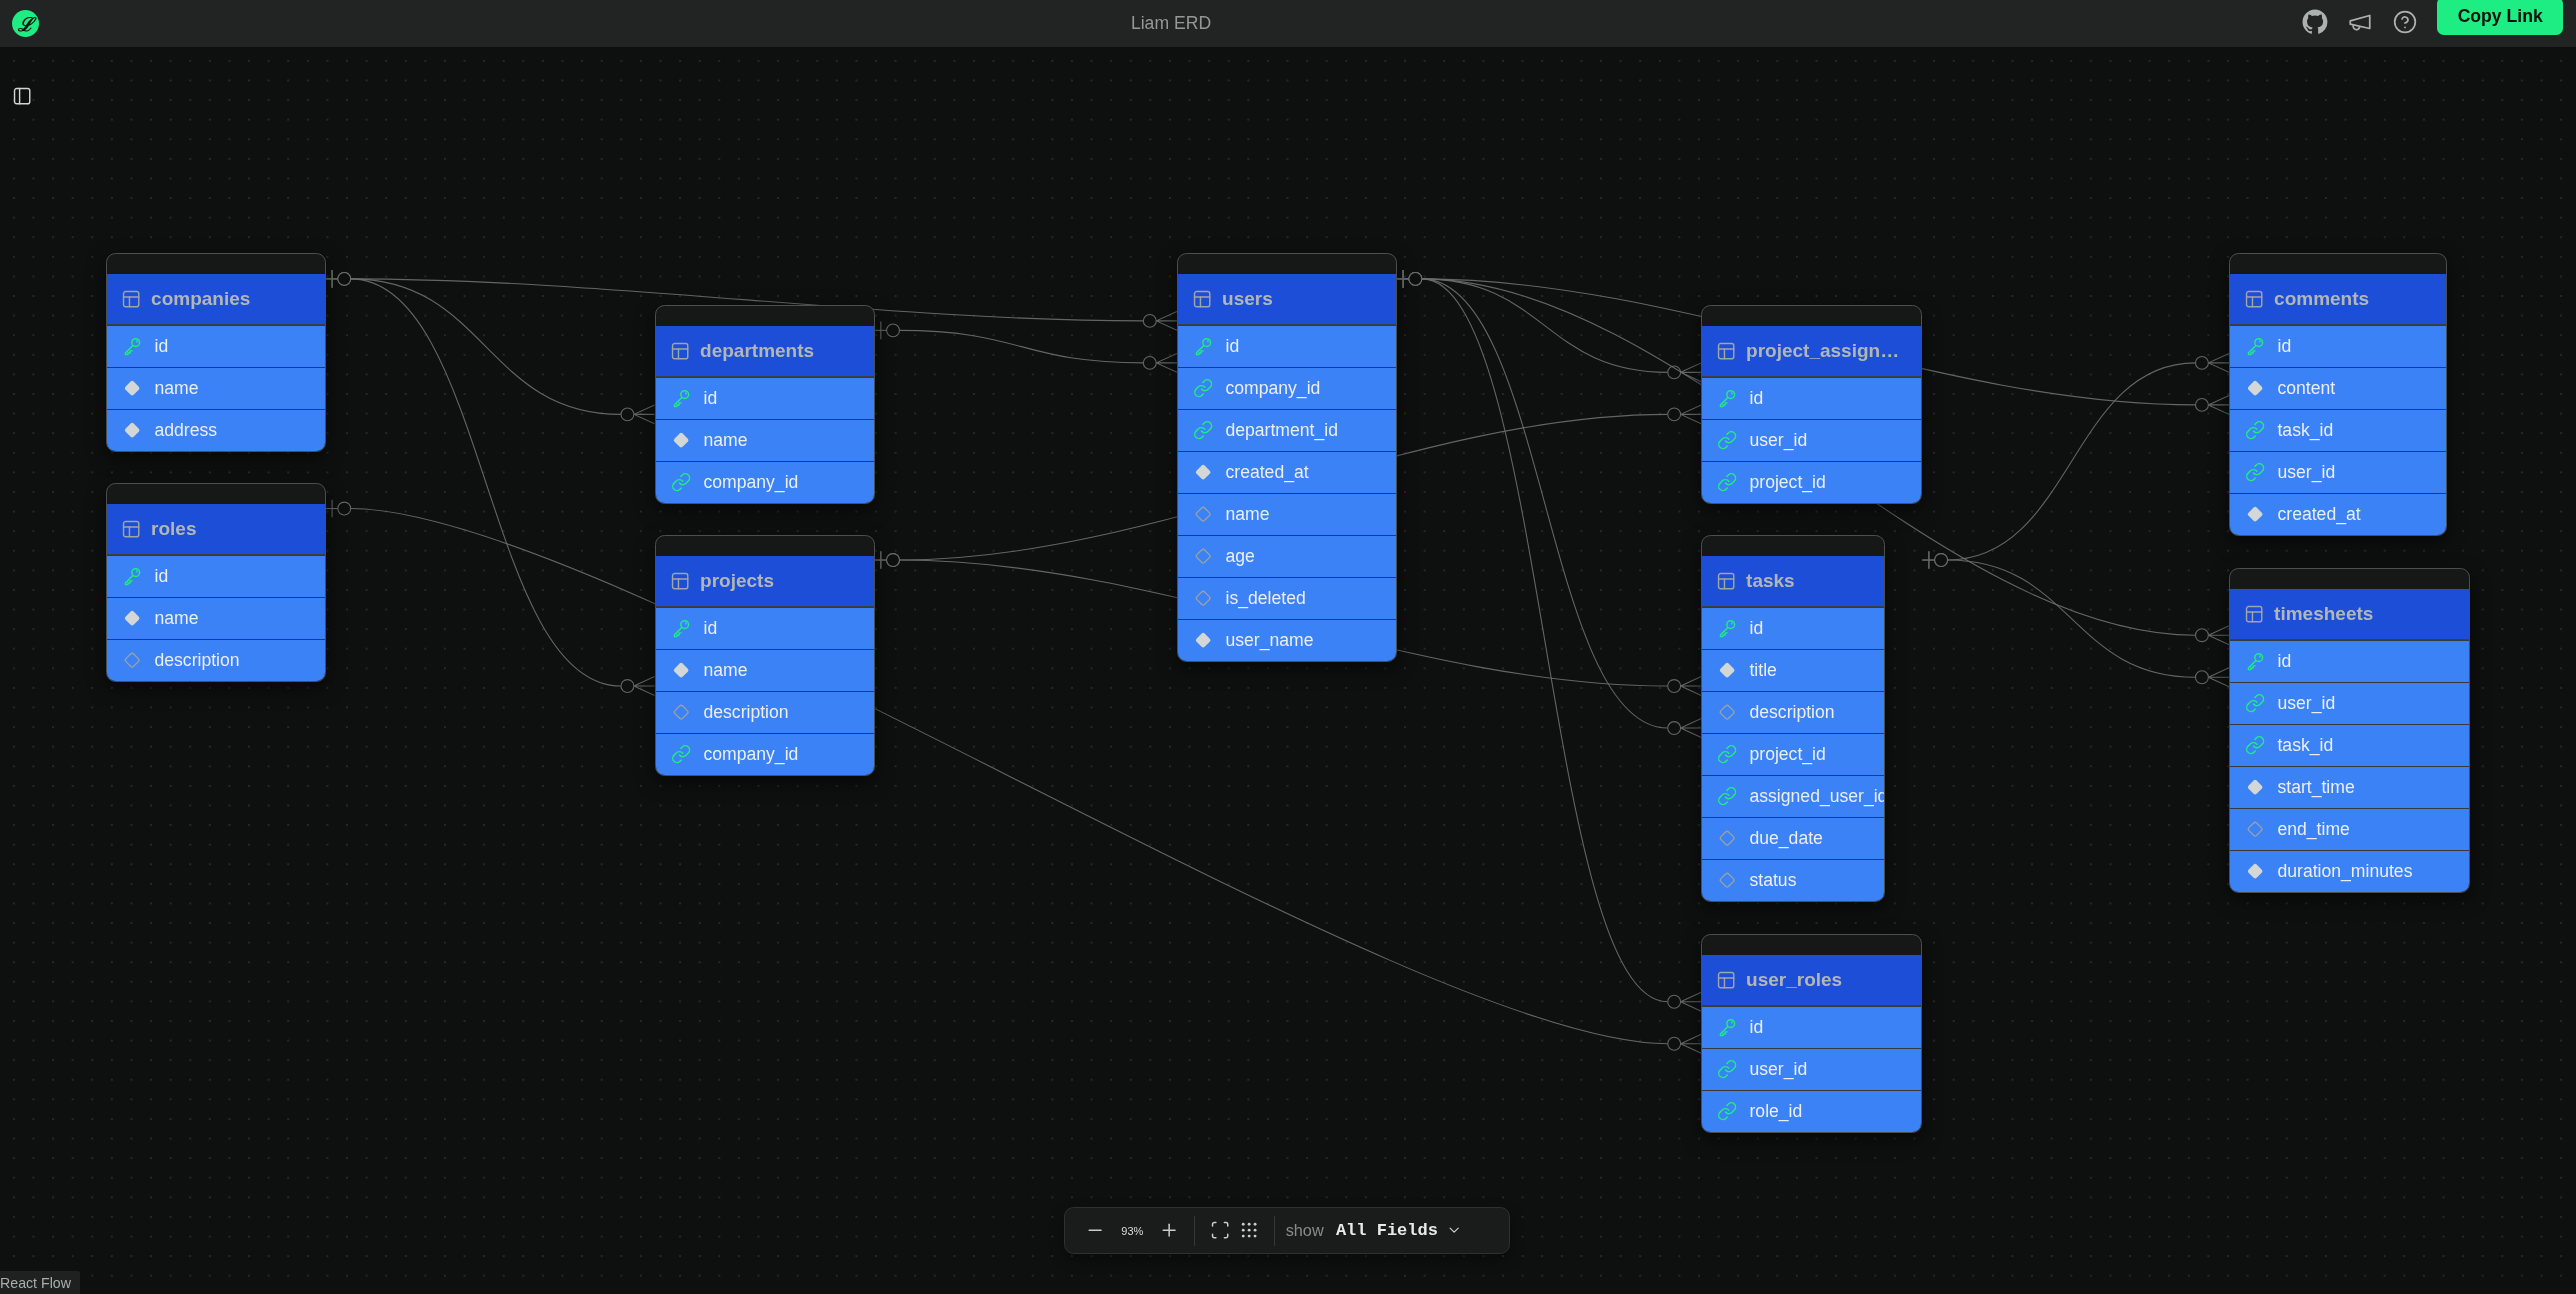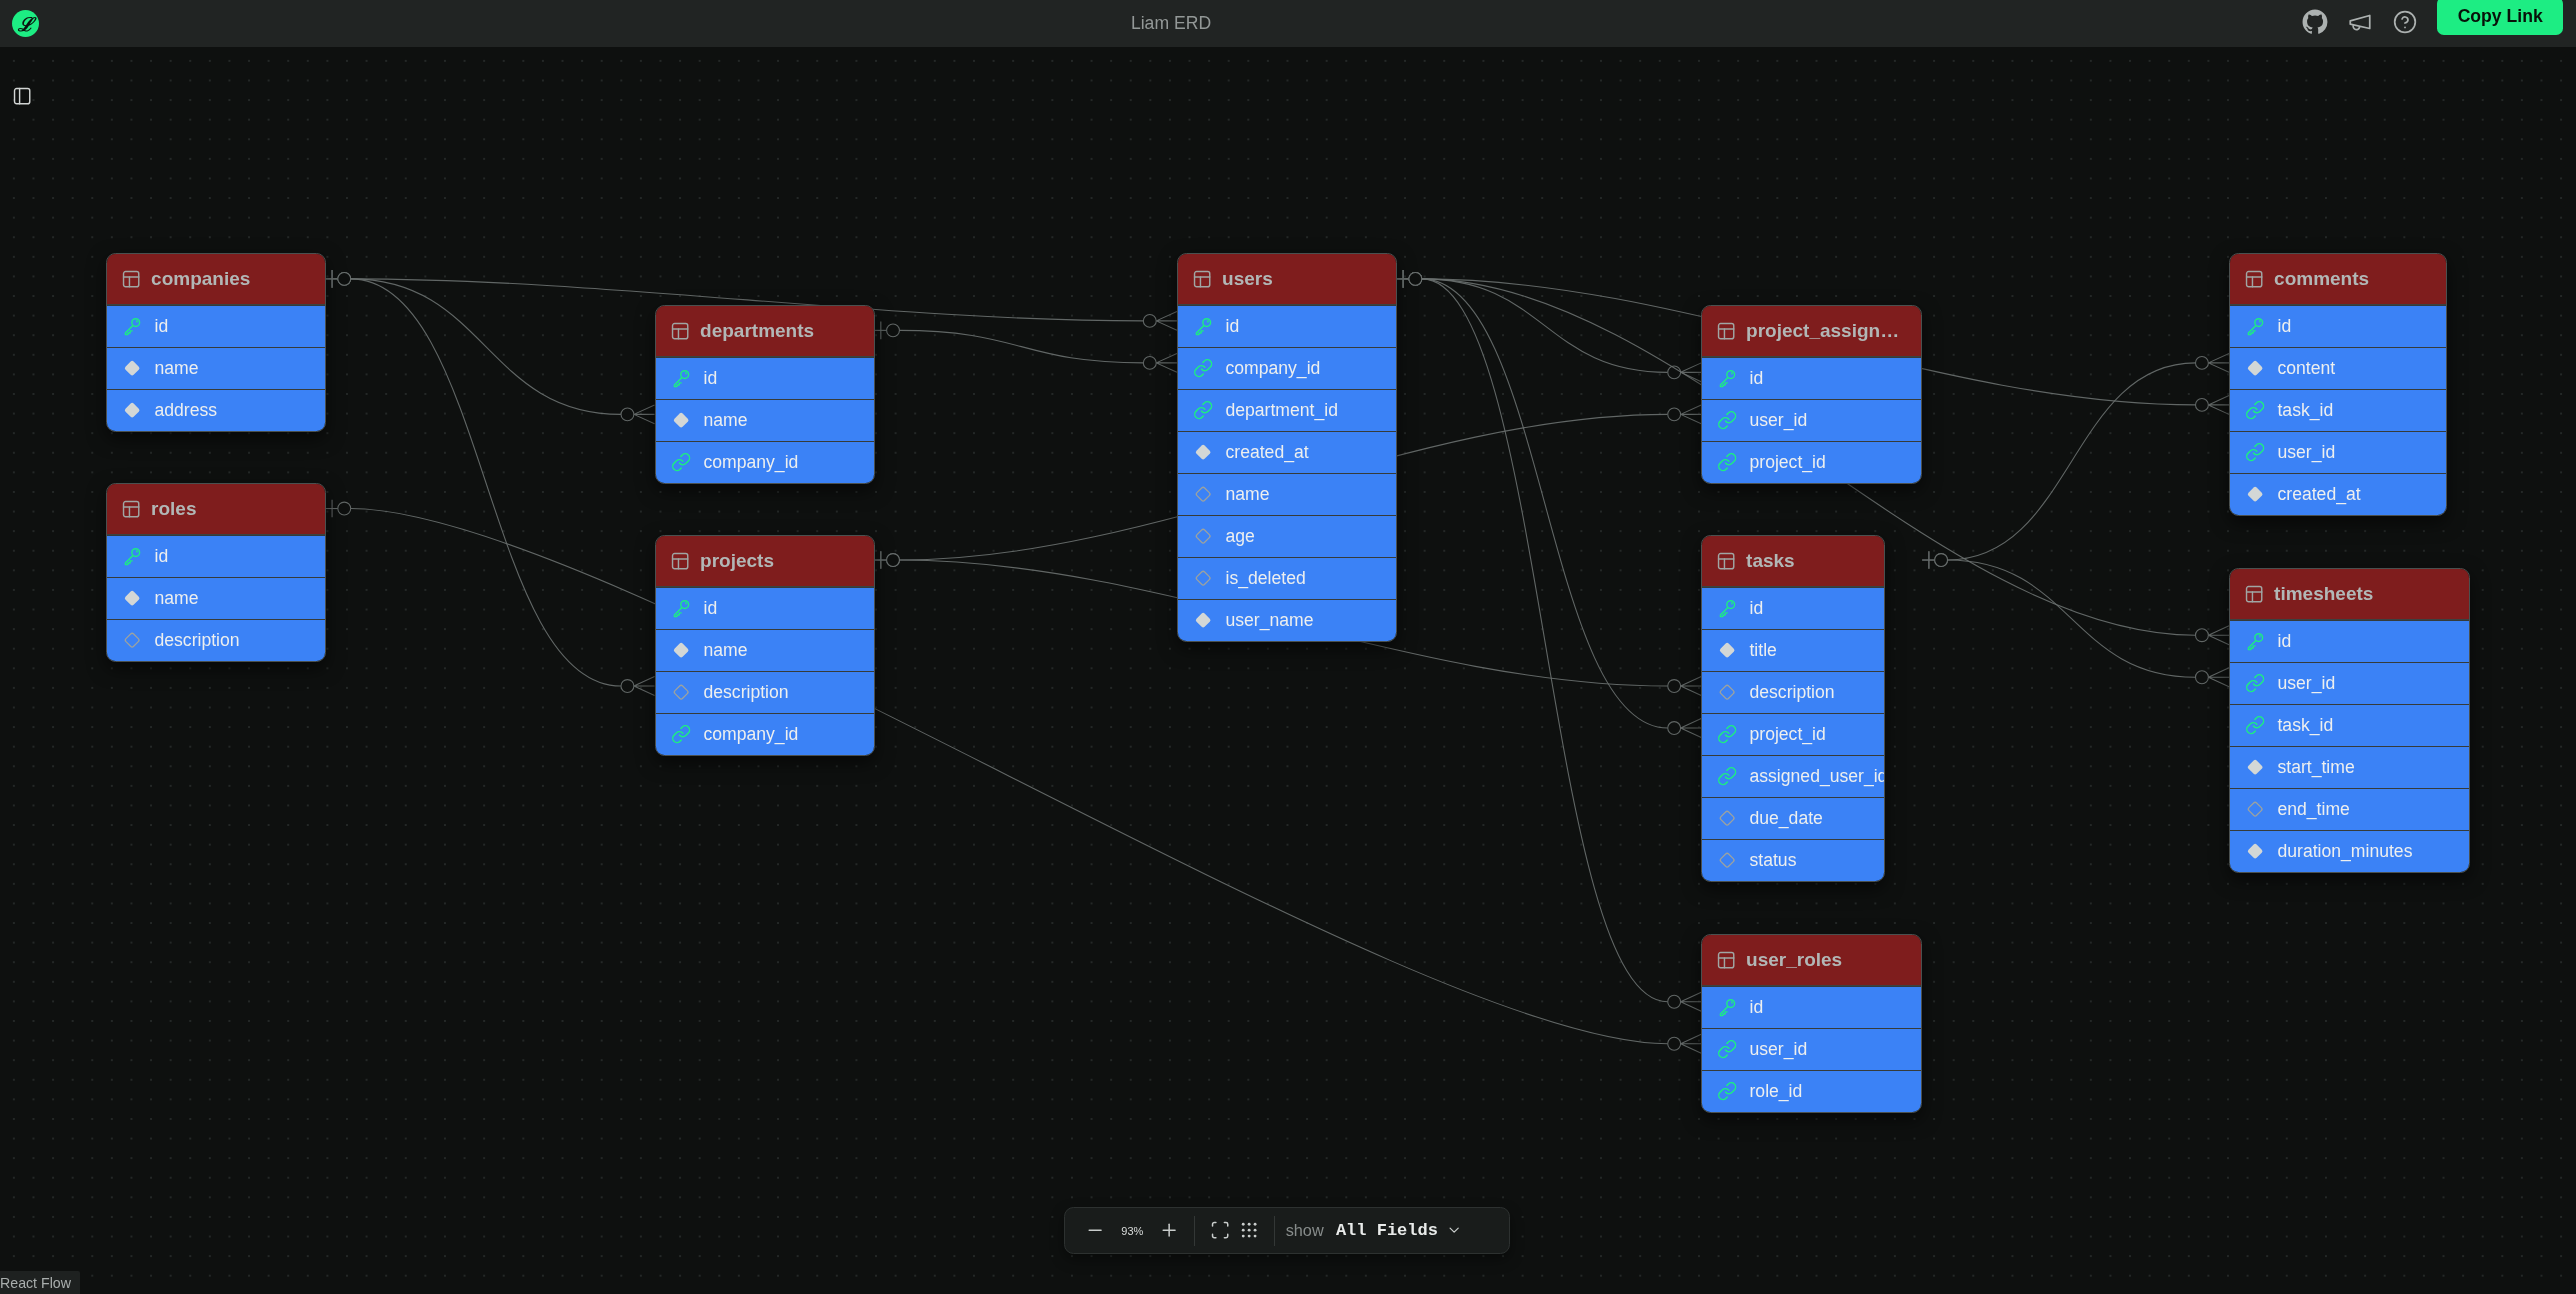--- a/index.html
+++ b/index.html
@@ -34,22 +34,22 @@
                   color:#D2D5D4; cursor:pointer; }
   .panel-toggle svg { width:100%; height:100%; }
 
   #edges { position:absolute; left:0; top:-47px; width:2576px; height:1294px;
            z-index:1; pointer-events:none; }
 
   
   .table { position:absolute; z-index:2; background:#151817;
            border:1px solid #4A504F; border-radius:9.5px; overflow:hidden;
            box-shadow:0 6.8px 17.6px rgba(0,0,0,.55); cursor:pointer; }
-  .t-header { height:51px; background:#7f1d1d; display:flex; align-items:center;
-              gap:10.2px; padding:0 13.6px; border-bottom:0.7px solid #3C4140; }
+  .t-header { height:51px; background:#1d4ed8; display:flex; align-items:center;
+              gap:10.2px; padding:0 13.6px; border-bottom:0.7px solid #3C4140;margin-top:20px; }
   .t-header .t-icon { width:20.3px; height:20.3px; color:#A0A6A4; flex:0 0 auto; }
   .t-icon svg, .c-icon svg { width:100%; height:100%; display:block; }
   .t-name { color:#B2B7B6; font-size:19px; font-weight:700; white-space:nowrap;
             overflow:hidden; text-overflow:ellipsis; }
   .t-row { height:42px; display:flex; align-items:center; gap:12.2px; padding:0 15px;
            border-top:0.7px solid #363B3A; background:#3b82f6; }
   .t-row:first-of-type { border-top:none; }
   .c-icon { width:20.3px; height:20.3px; flex:0 0 auto; }
   .c-icon.pk, .c-icon.fk { color:#1DED83; }
   .c-icon.nn { color:#D3D7D6; }

